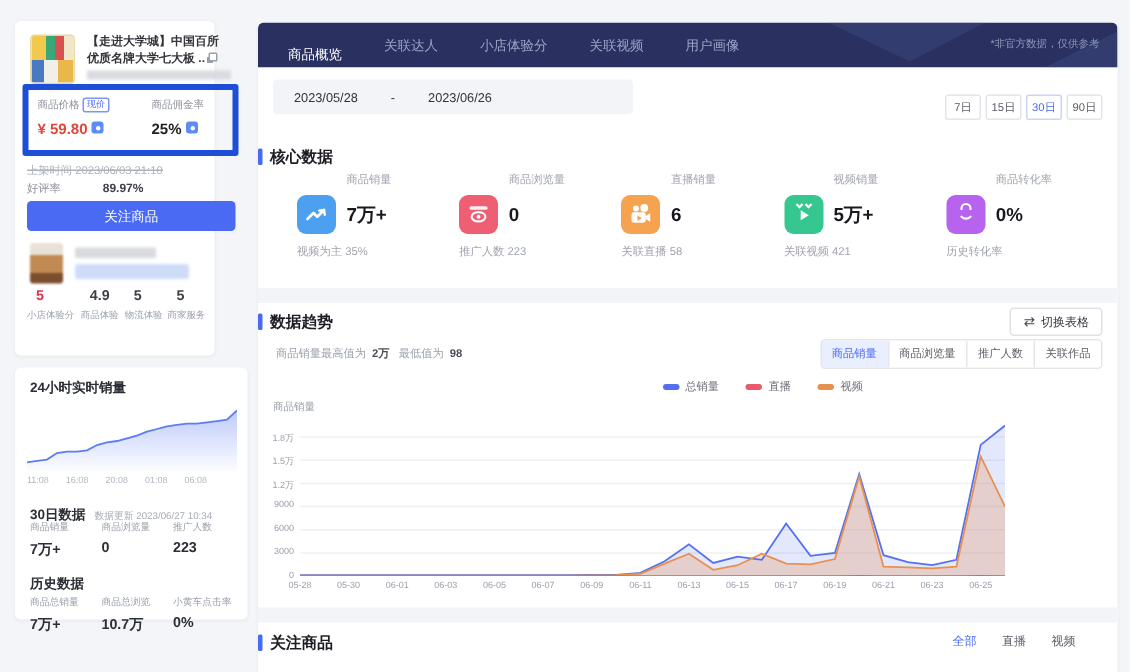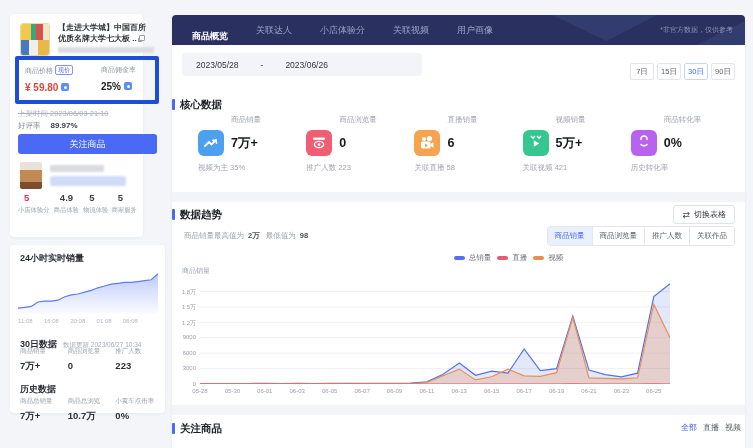--- a/index.html
+++ b/index.html
@@ -20,21 +20,21 @@
   .price-box { position:absolute; left:5px; top:42px; width:144px; height:48px; border:4px solid #1d4ed8; border-radius:2px; display:flex; padding:5px 0 0 6px; }
   .pb-col1 { width:76px; } .pb-col2 { flex:1; }
   .pb-label { font-size:7px; color:#8b8f99; white-space:nowrap; }
   .tag { display:inline-block; font-size:6px; color:#4a6af4; border:1px solid #7d95f7; border-radius:2px; padding:0 2px; margin-left:2px; line-height:8px; vertical-align:1px; }
   .pb-val { font-size:10px; font-weight:bold; margin-top:6px; white-space:nowrap; }
   .price-red { color:#e0463c; }
   .mini-badge { display:inline-block; width:8px; height:8px; border-radius:2px; background:#5b8cf7; margin-left:3px; position:relative; vertical-align:0px; }
   .mini-badge::after { content:''; position:absolute; left:2.5px; top:2.5px; width:3px; height:3px; background:#fff; border-radius:50%; }
   .listed { position:absolute; left:8px; top:95px; font-size:7.5px; color:#aeb2bb; text-decoration:line-through; white-space:nowrap; }
   .rate-row { position:absolute; left:8px; top:107px; font-size:7.5px; color:#8b8f99; }
-  .rate-row b { color:#3c3f46; margin-left:10px; font-size:8px; }
+  .rate-row b { color:#3c3f46; margin-left:28px; font-size:8px; }
   .follow-btn { position:absolute; left:8px; top:120px; width:139px; height:20px; background:#4a6af4; border:none; border-radius:3px; color:#fff; font-size:9px; font-family:inherit; }
   .shop-row { position:absolute; left:10px; top:148px; right:8px; height:32px; }
   .shop-avatar { position:absolute; left:0; top:0; width:22px; height:27px; border-radius:2px; background:linear-gradient(180deg,#e8e2d8 0 30%,#c08a52 30% 75%,#7a4e2e 75%); filter:blur(.6px); }
   .bar-gray { position:absolute; left:30px; top:3px; width:54px; height:7px; background:#d8dade; border-radius:1px; filter:blur(1px); }
   .bar-blue { position:absolute; left:30px; top:14px; width:76px; height:10px; background:#cfdcf8; border-radius:2px; filter:blur(1px); }
   .scores { position:absolute; left:8px; top:178px; right:2px; display:flex; }
   .score { text-align:left; }
   .score .sv { font-size:9.5px; font-weight:bold; color:#3c3f46; padding-left:6px; }
   .score.hot .sv { color:#e0314b; }
   .score .sl { font-size:6.3px; color:#9aa0ab; margin-top:3px; white-space:nowrap; }
@@ -55,21 +55,21 @@
   .stat .lb { font-size:6.5px; color:#9aa0ab; white-space:nowrap; }
   .stat .vl { font-size:9.5px; font-weight:bold; color:#2b2e35; margin-top:4px; }
   .hist-title { position:absolute; left:10px; top:138px; }
 
   
   #main { position:absolute; left:172px; top:15px; width:573px; height:433px; border-radius:4px 4px 0 0; overflow:hidden; background:#fff; box-shadow:0 1px 3px rgba(40,50,90,.06); }
   .nav { position:absolute; left:0; top:0; right:0; height:30px; background:#2a3161; display:flex; align-items:center; padding-left:20px; gap:28px; }
   .nav-tri { position:absolute; left:380px; top:0; width:105px; height:26px; background:#333c6e; clip-path:polygon(0 0,100% 0,52% 100%); }
   .nav-corner { position:absolute; right:0; top:0; width:75px; height:30px; background:#333c6e; clip-path:polygon(100% 6px,100% 100%,35% 100%); }
   .nav-tab { position:relative; font-size:9px; color:#9ba3c6; height:30px; line-height:30px; cursor:pointer; z-index:2; }
-  .nav-tab.active { color:#fff; font-weight:bold;margin-top:12px; }
+  .nav-tab.active { color:#fff; font-weight:normal;margin-top:12px; }
   .nav-tab.active::after { content:''; position:absolute; left:1px; right:1px; bottom:2px; height:2px; background:#fff; border-radius:1px; }
   .nav-note { position:absolute; right:12px; top:0; height:30px; line-height:30px; font-size:7px; color:#8d95b8; z-index:2; }
   .content { position:absolute; left:0; top:30px; right:0; bottom:0; background:#fff; }
 
   .date-box { position:absolute; left:10px; top:8px; width:240px; height:23px; background:#f3f4f7; border-radius:3px; display:flex; align-items:center; gap:22px; padding-left:14px; font-size:8.5px; color:#33353a; cursor:pointer; }
   .presets { position:absolute; right:10px; top:18px; display:flex; gap:3px; }
   .preset { min-width:24px; height:17px; border:1px solid #e3e5ea; border-radius:2px; background:#fff; font-size:7.5px; color:#5a5e66; font-family:inherit; padding:0 3px; }
   .preset.active { color:#4a6af4; border-color:#c9d4fb; }
 
   .sec-title { position:absolute; font-size:10.5px; font-weight:bold; color:#1c1e24; padding-left:8px; }
@@ -89,34 +89,34 @@
 
   .tbl-btn { position:absolute; right:10px; top:160px; height:19px; border:1px solid #dfe2e8; border-radius:3px; background:#fff; font-size:8px; color:#33353a; font-family:inherit; padding:0 8px; display:flex; align-items:center; gap:4px; }
   .swap-glyph { font-size:9px; color:#44474e; }
   .trend-sub { position:absolute; left:12px; top:186px; font-size:7.5px; color:#9aa0ab; white-space:nowrap; }
   .trend-sub b { color:#4a4d55; font-weight:bold; margin:12px 4px; }
   .trend-tabs { position:absolute; right:10px; top:181px; display:flex; border:1px solid #e4e6ec; border-radius:3px; overflow:hidden; }
   .ttab { font-size:7.5px; color:#5a5e66; background:#fff; border:none; border-left:1px solid #e4e6ec; padding:4px 7px; font-family:inherit; white-space:nowrap; }
   .ttab:first-child { border-left:none; }
   .ttab.active { background:#e9efff; color:#4a6af4; }
 
-  .legend { position:absolute; left:100px; right:0; top:208px; display:flex; justify-content:center; gap:6px;align-items:flex-end; }
+  .legend { position:absolute; left:100px; right:0; top:208px; display:flex; justify-content:center; gap:18px;align-items:flex-end; }
   .lg-item { display:flex; align-items:center; gap:4px; font-size:7.5px; color:#6b6f77; }
   .lg-marker { width:11px; height:4px; border-radius:2px; background:#888; }
 
   .ylabel { position:absolute; left:10px; top:221px; font-size:7px; color:#9aa0ab; }
   .chart-wrap { position:absolute; left:2px; top:231px; width:520px; height:130px; }
   #ytick-layer { position:absolute; left:0; top:0; width:22px; height:108px; }
   #ytick-layer span { position:absolute; right:0; font-size:6px; color:#9aa0ab; }
   #trend-svg { position:absolute; left:26px; top:0; }
   #xtick-layer { position:absolute; left:26px; top:112px; width:470px; height:10px; }
   #xtick-layer span { position:absolute; width:26px; margin-left:-13px; text-align:center; font-size:6px; color:#9aa0ab; }
 
   .dist-title { top:377px; }
-  .dist-tabs { position:absolute; right:4px; top:377px; display:flex; gap:6px; }
+  .dist-tabs { position:absolute; right:28px; top:377px; display:flex; gap:17px; }
   .dtab { font-size:8px; color:#5a5e66; background:none; border:none; font-family:inherit; }
   .dtab.active { color:#4a6af4; }
   .trend-title { top:163px; } .core-title { top:53px; }
 </style>
 </head>
 <body>
 
 <div class="sliver"></div>
 
 <div class="card" id="side1">

